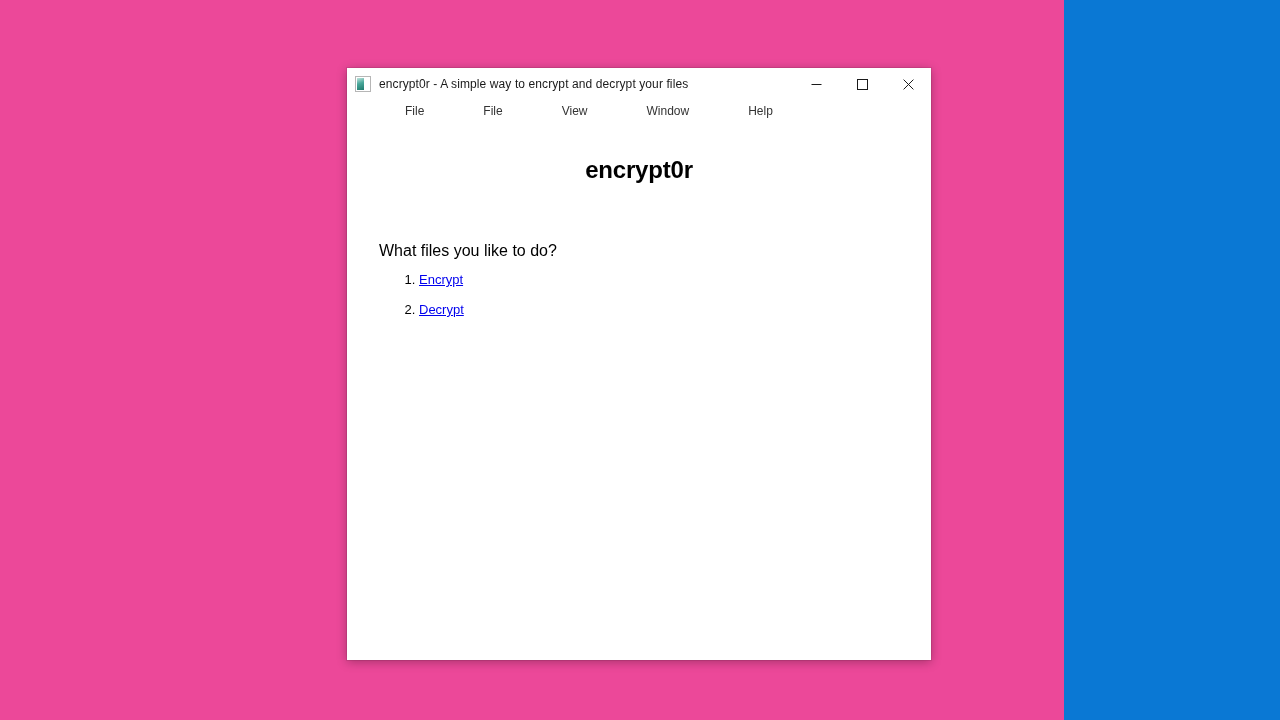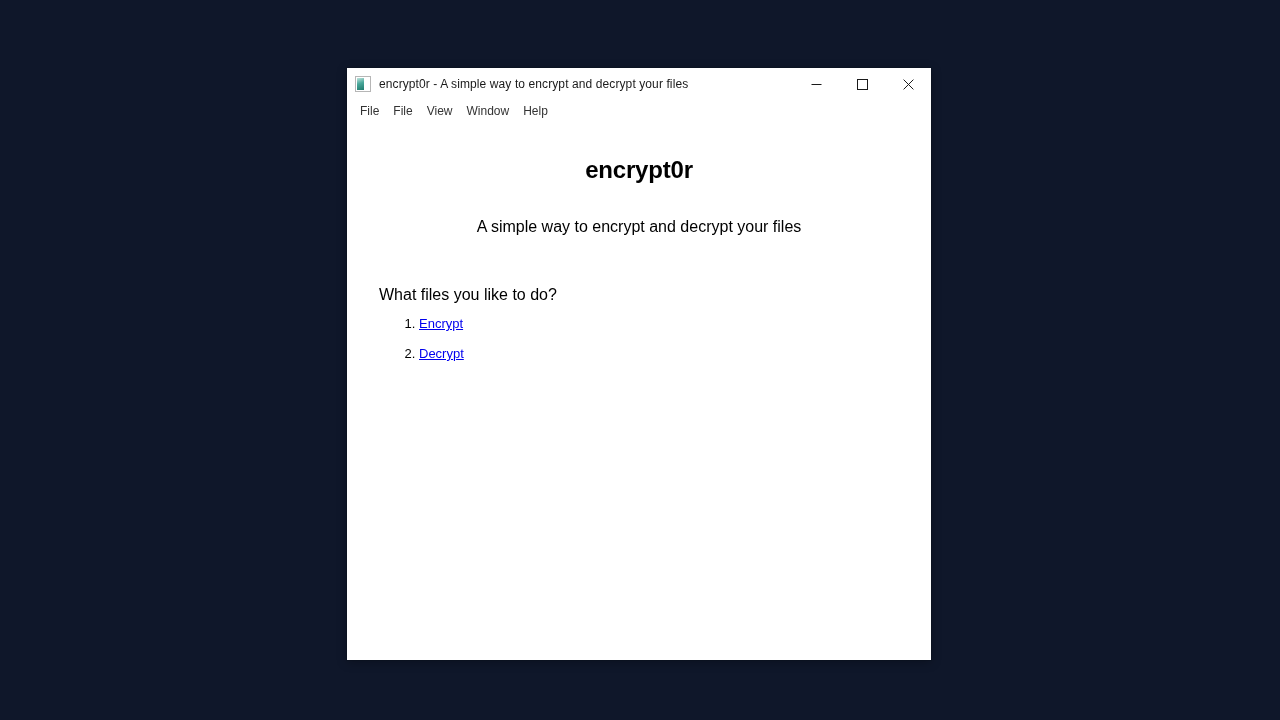--- a/index.html
+++ b/index.html
@@ -10,23 +10,23 @@
     width: 1280px;
     height: 720px;
     overflow: hidden;
     background: #0a78d4;
     font-family: "Liberation Sans", sans-serif;
   }
 
   
   #desktop {
     position: relative;
-    width: 1280px;
+    width: 1064px;
     height: 720px;
-    background: #0f172a;
+    background: #ec4899;
   }
 
   
   #app-window {
     position: absolute;
     left: 347px;
     top: 68px;
     width: 584px;
     height: 592px;
     background: #ffffff;
@@ -103,20 +103,21 @@
     flex-shrink: 0;
     user-select: none;
   }
   .menu-item {
     font-size: 12px;
     color: #333333;
     padding: 2px 7px;
     line-height: 16px;
     white-space: nowrap;
     cursor: default;
+    margin-left: 45px;
   }
 
   
   #content {
     flex: 1;
     background: #ffffff;
     padding: 0 32px;
     box-sizing: border-box;
     overflow: hidden;
   }
@@ -205,21 +206,20 @@
     <div id="menubar">
       <div class="menu-item">File</div>
       <div class="menu-item">File</div>
       <div class="menu-item">View</div>
       <div class="menu-item">Window</div>
       <div class="menu-item">Help</div>
     </div>
 
     <div id="content">
       <h1 id="app-heading">encrypt0r</h1>
-      <p id="app-subtitle">A simple way to encrypt and decrypt your files</p>
       <p id="prompt-text">What files you like to do?</p>
       <ol id="action-list">
         <li>
           <a>Encrypt</a>
         </li>
         <li>
           <a>Decrypt</a>
         </li>
       </ol>
     </div>

